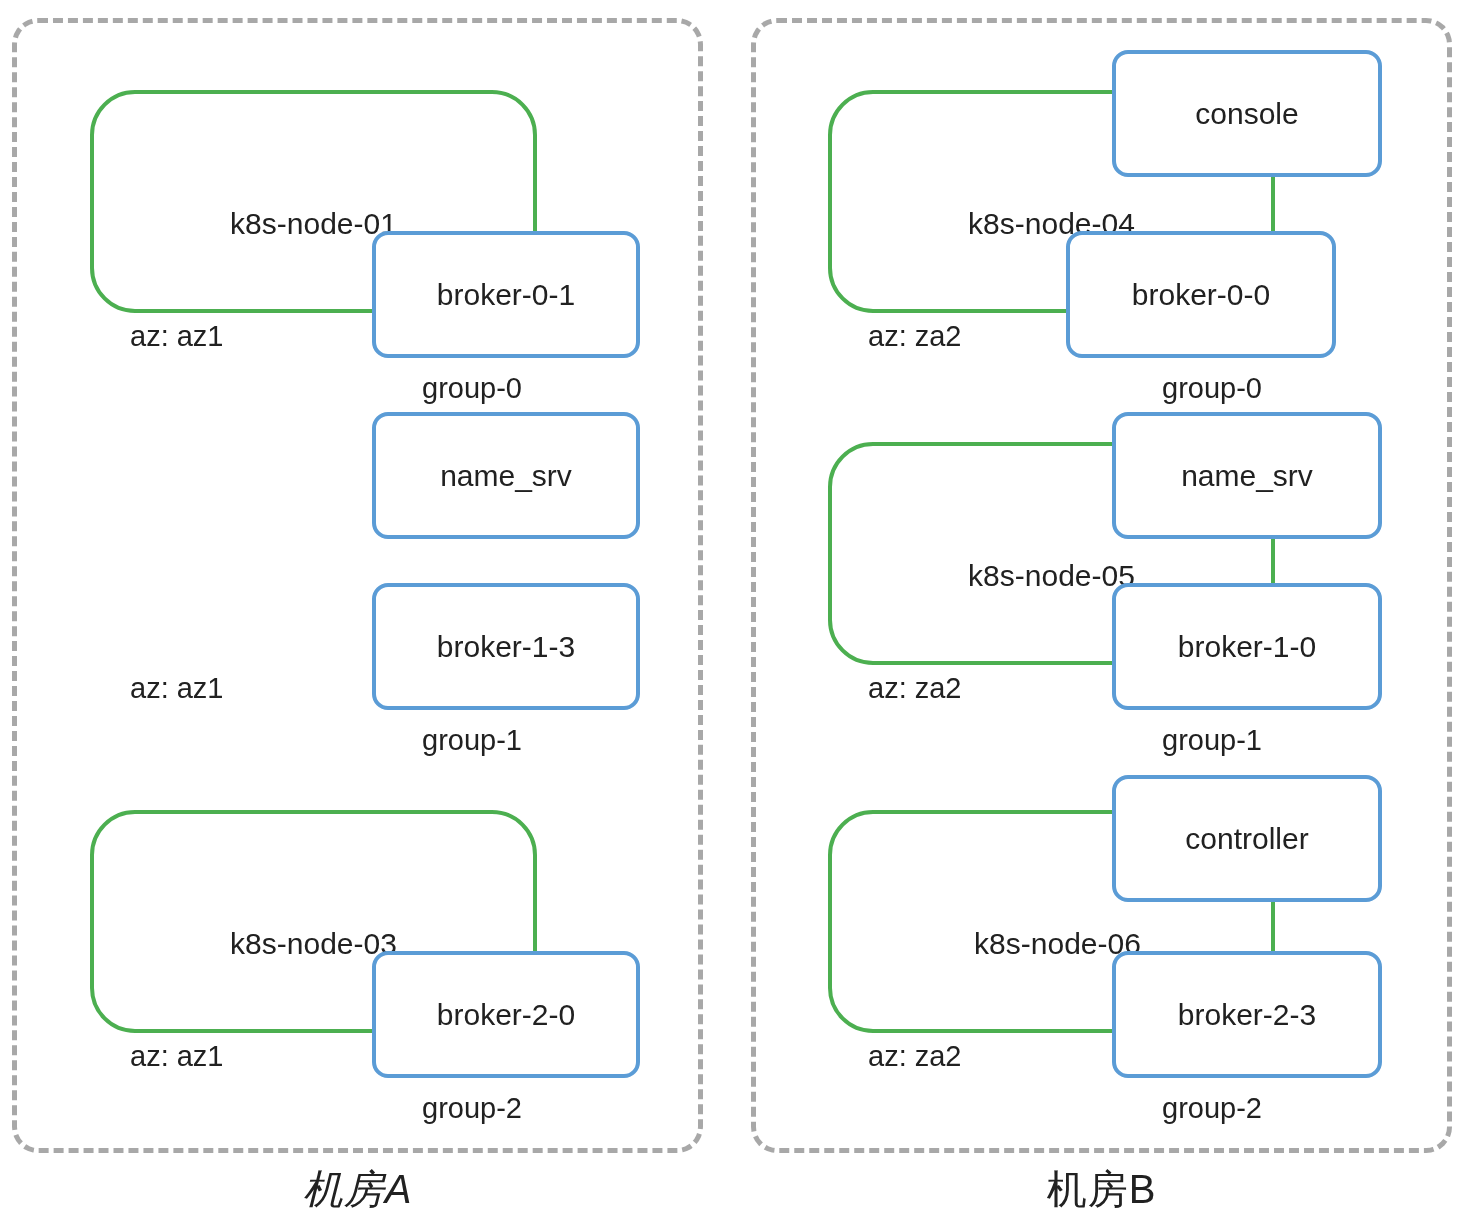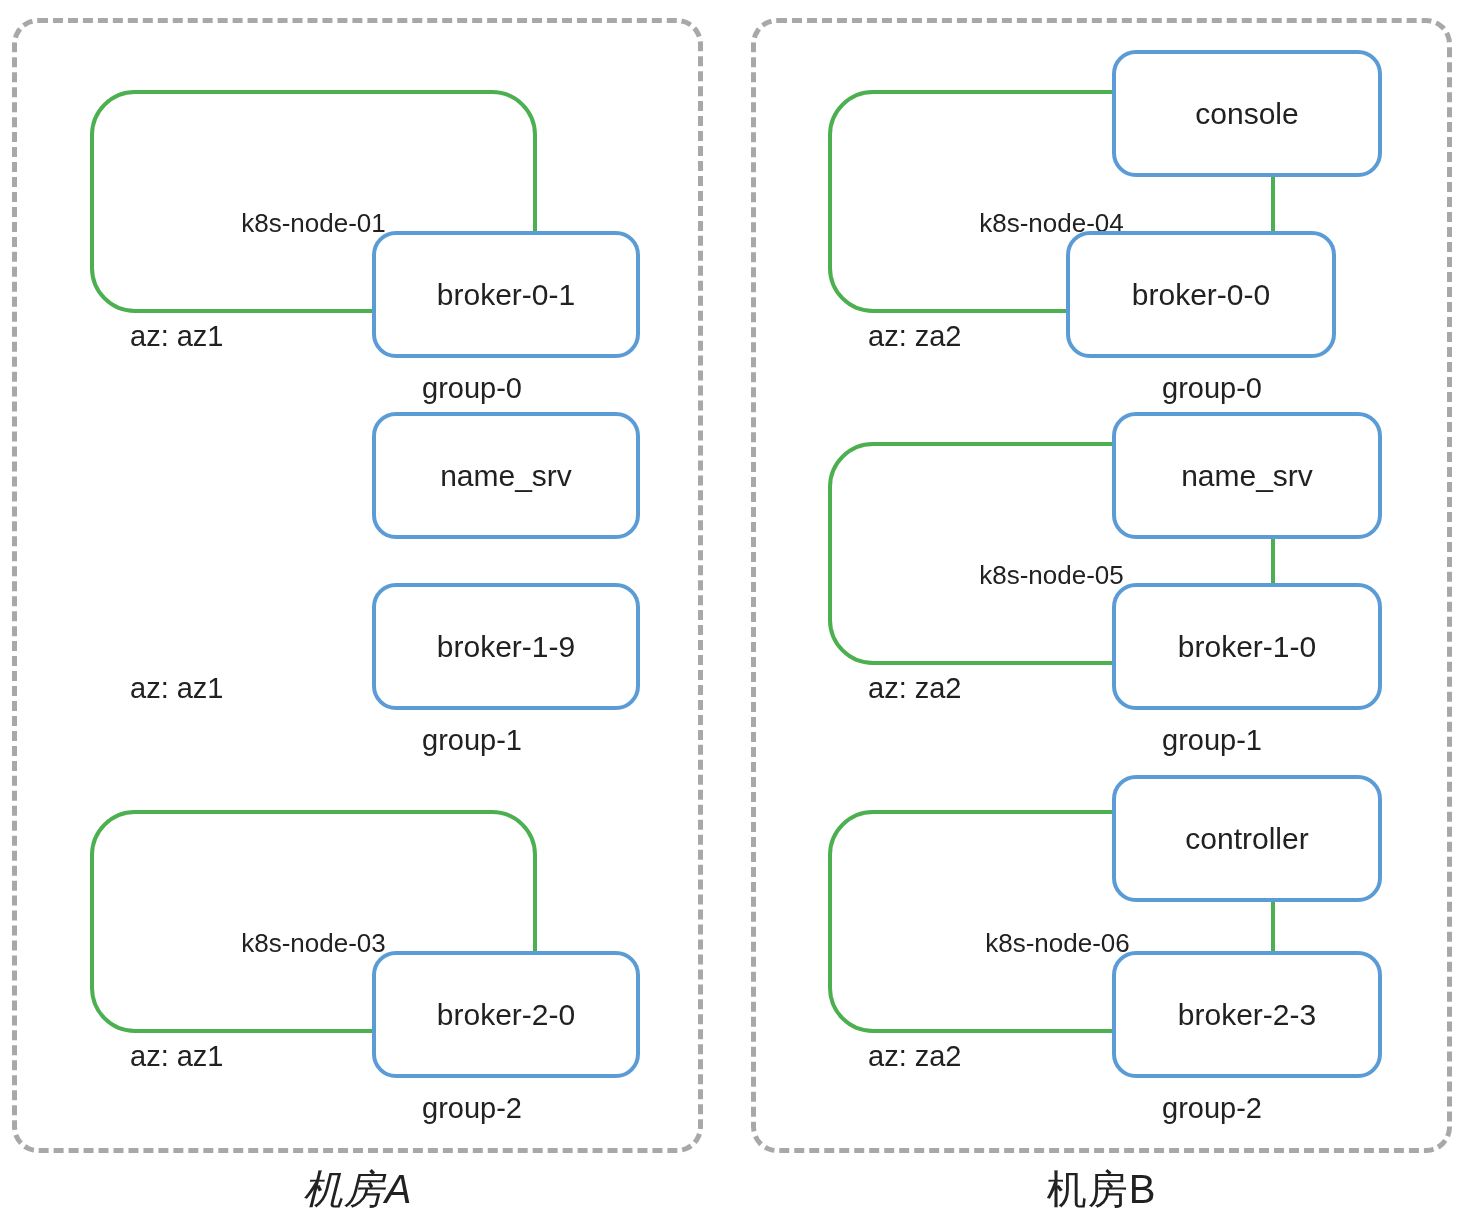--- a/index.html
+++ b/index.html
@@ -33,27 +33,27 @@
     height: 223px;
     border: 4px solid var(--node-border, #4caf50);
     border-radius: 45px;
     background: #ffffff;
     z-index: 1;
     display: flex;
     align-items: center;
     justify-content: center;
     box-sizing: border-box;
   }
-  .knode-label { font-size: 26px; margin-top: 44px; }
+  .knode-label { font-size: 30px; margin-top: 44px; }
   .pod {
     position: absolute;
     width: 268px;
     height: 127px;
     border: 4px solid var(--pod-border, #5b9cd6);
-    border-radius: 24px;
+    border-radius: 16px;
     background: #ffffff;
     z-index: 2;
     display: flex;
     align-items: center;
     justify-content: center;
     box-sizing: border-box;
   }
   .pod-label { font-size: 30px; }
   .az-label {
     position: absolute;
@@ -86,21 +86,21 @@
   <div class="pod" style="left:372px; top:231px;">
     <span class="pod-label">broker-0-1</span>
   </div>
   <div class="az-label" style="left:130px; top:320px;">az: az1</div>
   <div class="group-label" style="left:472px; top:372px;">group-0</div>
 
   <div class="pod" style="left:372px; top:412px;">
     <span class="pod-label">name_srv</span>
   </div>
   <div class="pod" style="left:372px; top:583px;">
-    <span class="pod-label">broker-1-9</span>
+    <span class="pod-label">broker-1-3</span>
   </div>
   <div class="az-label" style="left:130px; top:672px;">az: az1</div>
   <div class="group-label" style="left:472px; top:724px;">group-1</div>
 
   <div class="knode" style="left:90px; top:810px;">
     <span class="knode-label">k8s-node-03</span>
   </div>
   <div class="pod" style="left:372px; top:951px;">
     <span class="pod-label">broker-2-0</span>
   </div>

